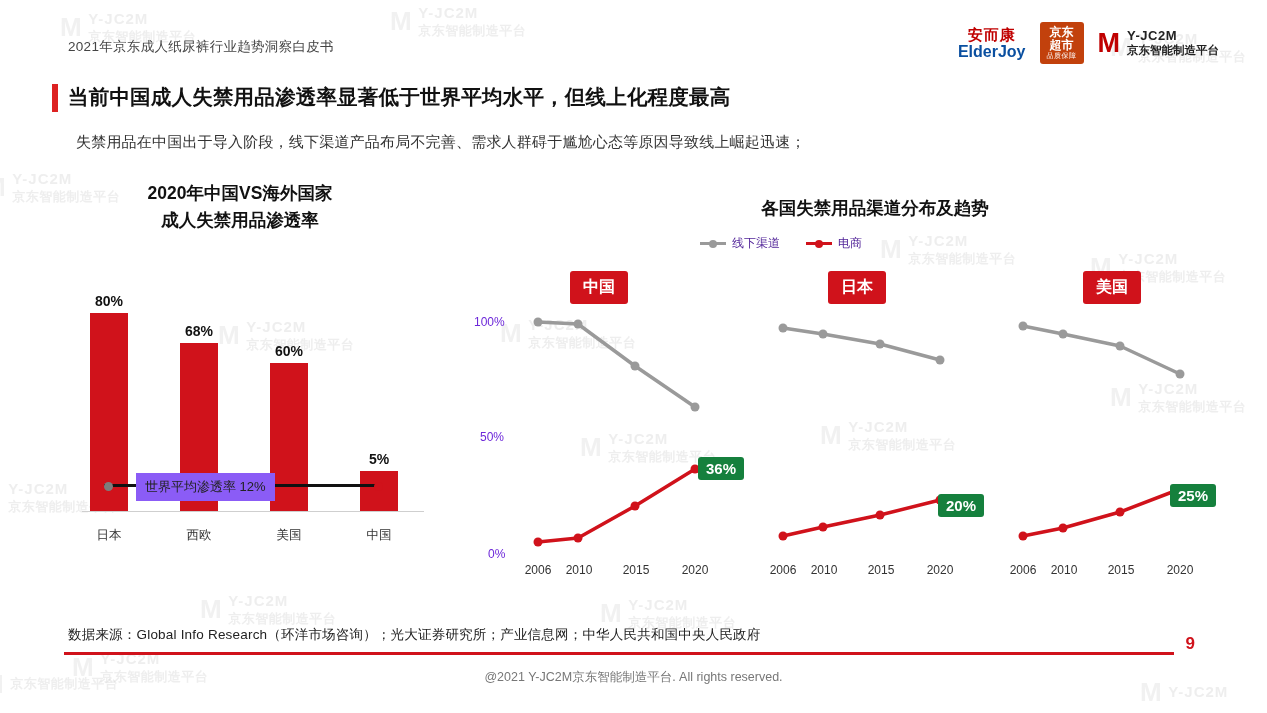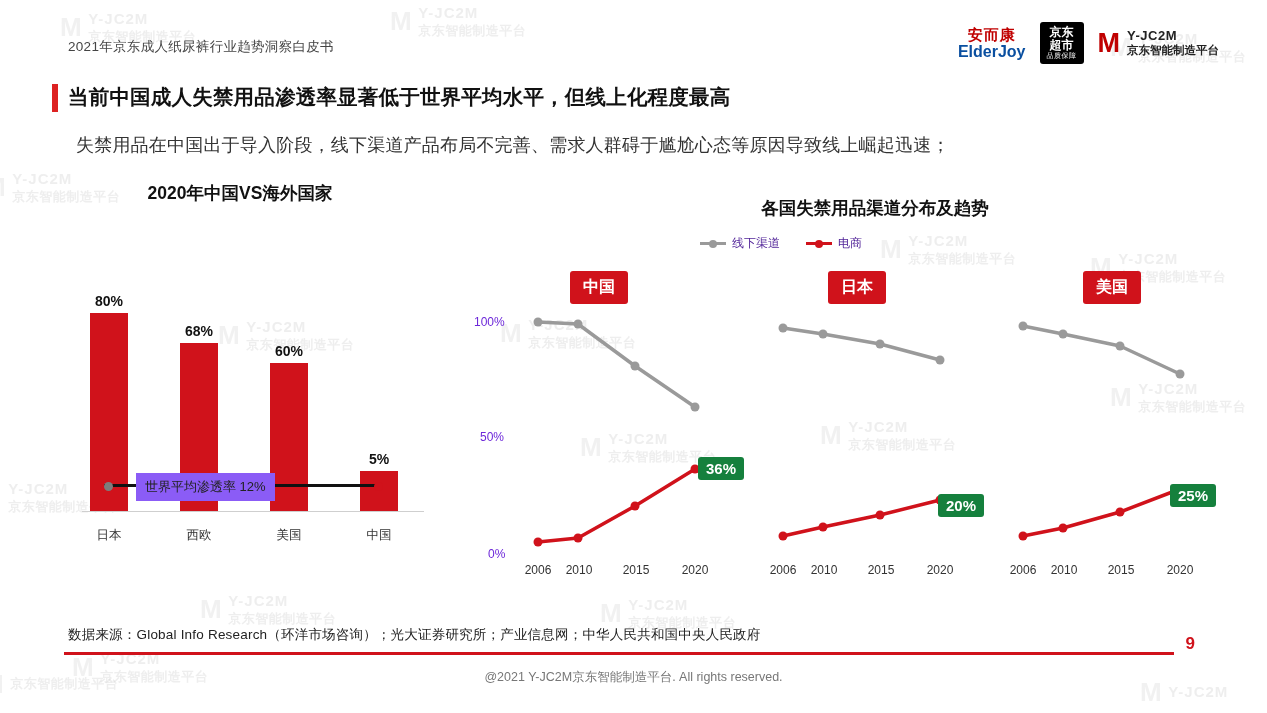--- a/index.html
+++ b/index.html
@@ -32,40 +32,40 @@
   
   .hdr-title{
     position:absolute;left:68px;top:38px;
     font-size:13.5px;color:#444;letter-spacing:.3px;
   }
   .logos{position:absolute;right:48px;top:22px;display:flex;align-items:center;gap:14px;}
   .logo-elderjoy{display:flex;flex-direction:column;align-items:center;line-height:1;}
   .logo-elderjoy .cn{font-size:15px;font-weight:bold;color:#c00000;letter-spacing:1px;}
   .logo-elderjoy .en{font-size:16px;font-weight:bold;color:#0a4fa0;letter-spacing:0px;margin-top:2px;}
   .logo-jd{
-    background:#000000;color:#fff;border-radius:3px;
+    background:#c2410c;color:#fff;border-radius:3px;
     padding:4px 7px;display:flex;flex-direction:column;align-items:center;line-height:1.1;
   }
   .logo-jd .t1{font-size:12px;font-weight:bold;}
   .logo-jd .t2{font-size:7px;letter-spacing:.5px;}
   .logo-yjc2m{display:flex;align-items:center;gap:7px;}
   .logo-yjc2m .m{font-size:27px;font-weight:bold;color:#c00000;line-height:1;}
   .logo-yjc2m .txt{display:flex;flex-direction:column;line-height:1.2;}
   .logo-yjc2m .txt .a{font-size:13px;font-weight:bold;color:#222;letter-spacing:.5px;}
   .logo-yjc2m .txt .b{font-size:11.5px;font-weight:bold;color:#222;}
 
   
   .title-bar{position:absolute;left:52px;top:84px;width:6px;height:28px;background:#d22;}
   .main-title{
     position:absolute;left:68px;top:83px;
     font-size:20.5px;font-weight:bold;color:#111;letter-spacing:.2px;
   }
   .sub-title{
     position:absolute;left:76px;top:133px;
-    font-size:18px;color:#333;letter-spacing:.2px;
+    font-size:15px;color:#333;letter-spacing:.2px;
   }
 
   
   .left-head{
     position:absolute;left:60px;top:180px;width:360px;
     text-align:center;font-size:17.5px;font-weight:bold;color:#111;line-height:1.55;
   }
   .bar-chart{position:absolute;left:60px;top:262px;width:370px;height:290px;}
   .axis-x{position:absolute;left:22px;bottom:40px;width:342px;height:1px;background:#cfcfcf;}
   .bar{position:absolute;bottom:41px;width:38px;background:#d0121b;}
@@ -238,20 +238,21 @@
       </span>
     </div>
   </div>
 
   <div class="title-bar"></div>
   <div class="main-title">当前中国成人失禁用品渗透率显著低于世界平均水平，但线上化程度最高</div>
   <div class="sub-title">失禁用品在中国出于导入阶段，线下渠道产品布局不完善、需求人群碍于尴尬心态等原因导致线上崛起迅速；</div>
 
   <div class="left-head">
     <div>2020年中国VS海外国家</div>
+    <div>成人失禁用品渗透率</div>
   </div>
 
   <div class="bar-chart">
     <div class="axis-x"></div>
 
     <div class="bar" style="left:30px;height:198px;"></div>
     <div class="bar" style="left:120px;height:168px;"></div>
     <div class="bar" style="left:210px;height:148px;"></div>
     <div class="bar" style="left:300px;height:40px;"></div>
 

